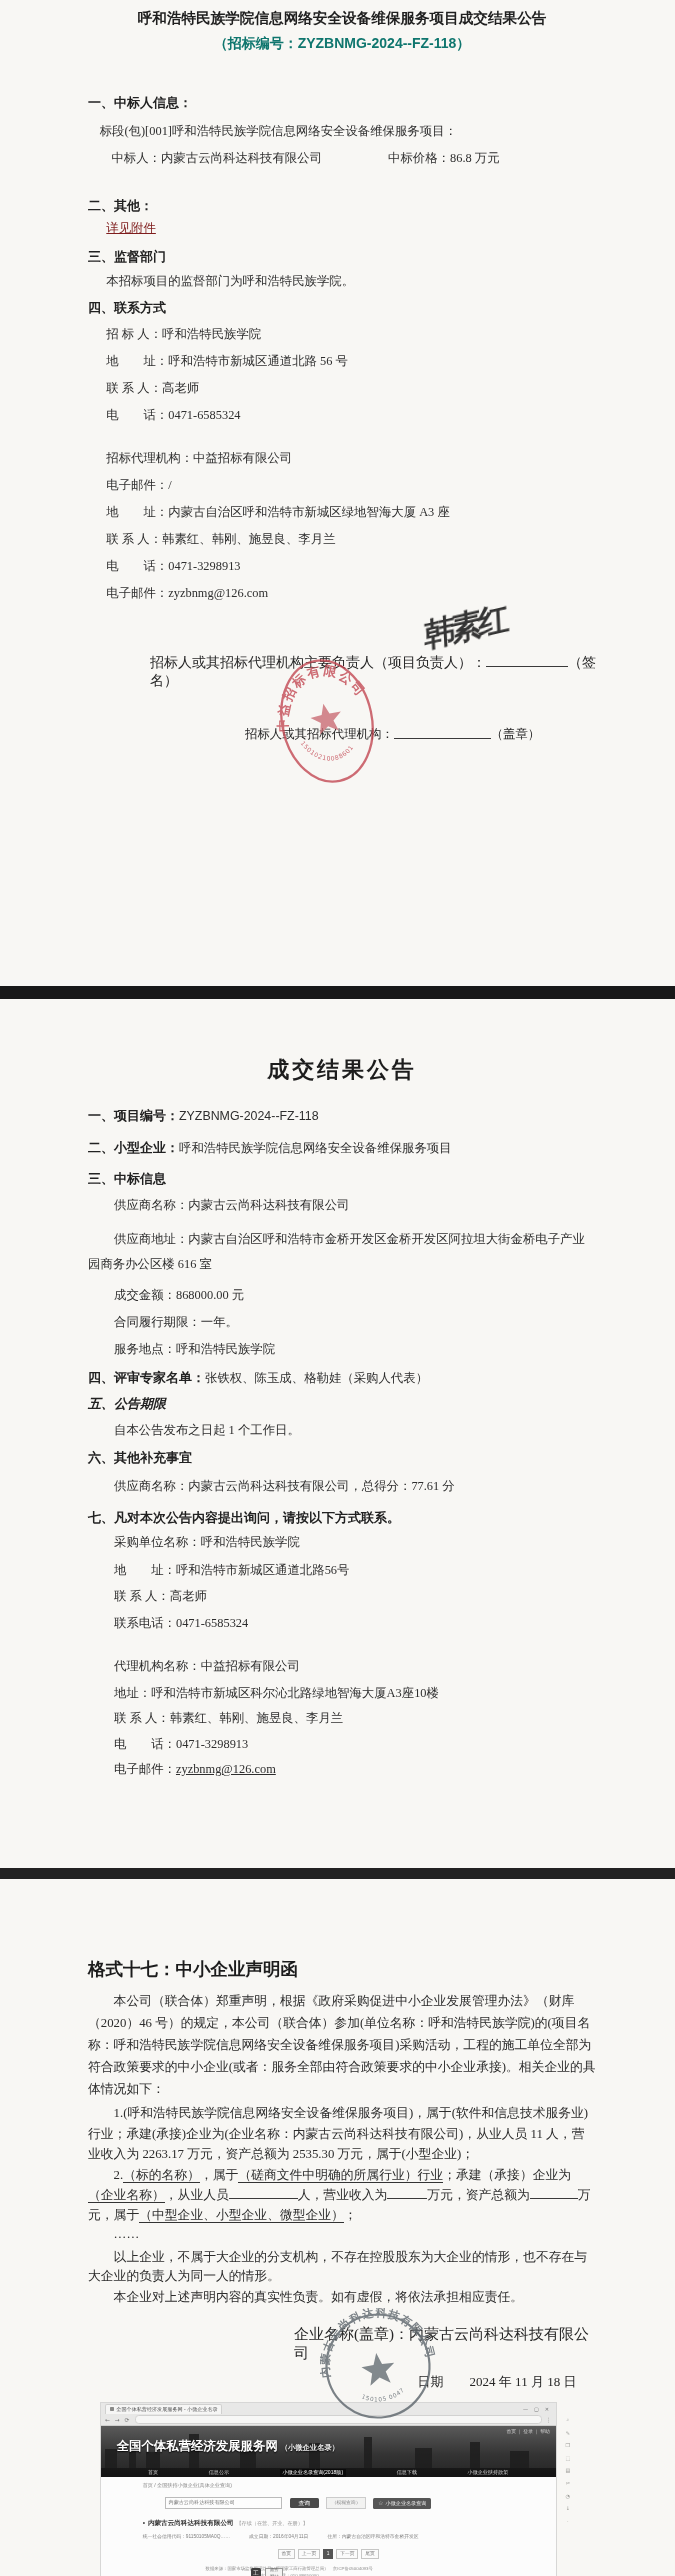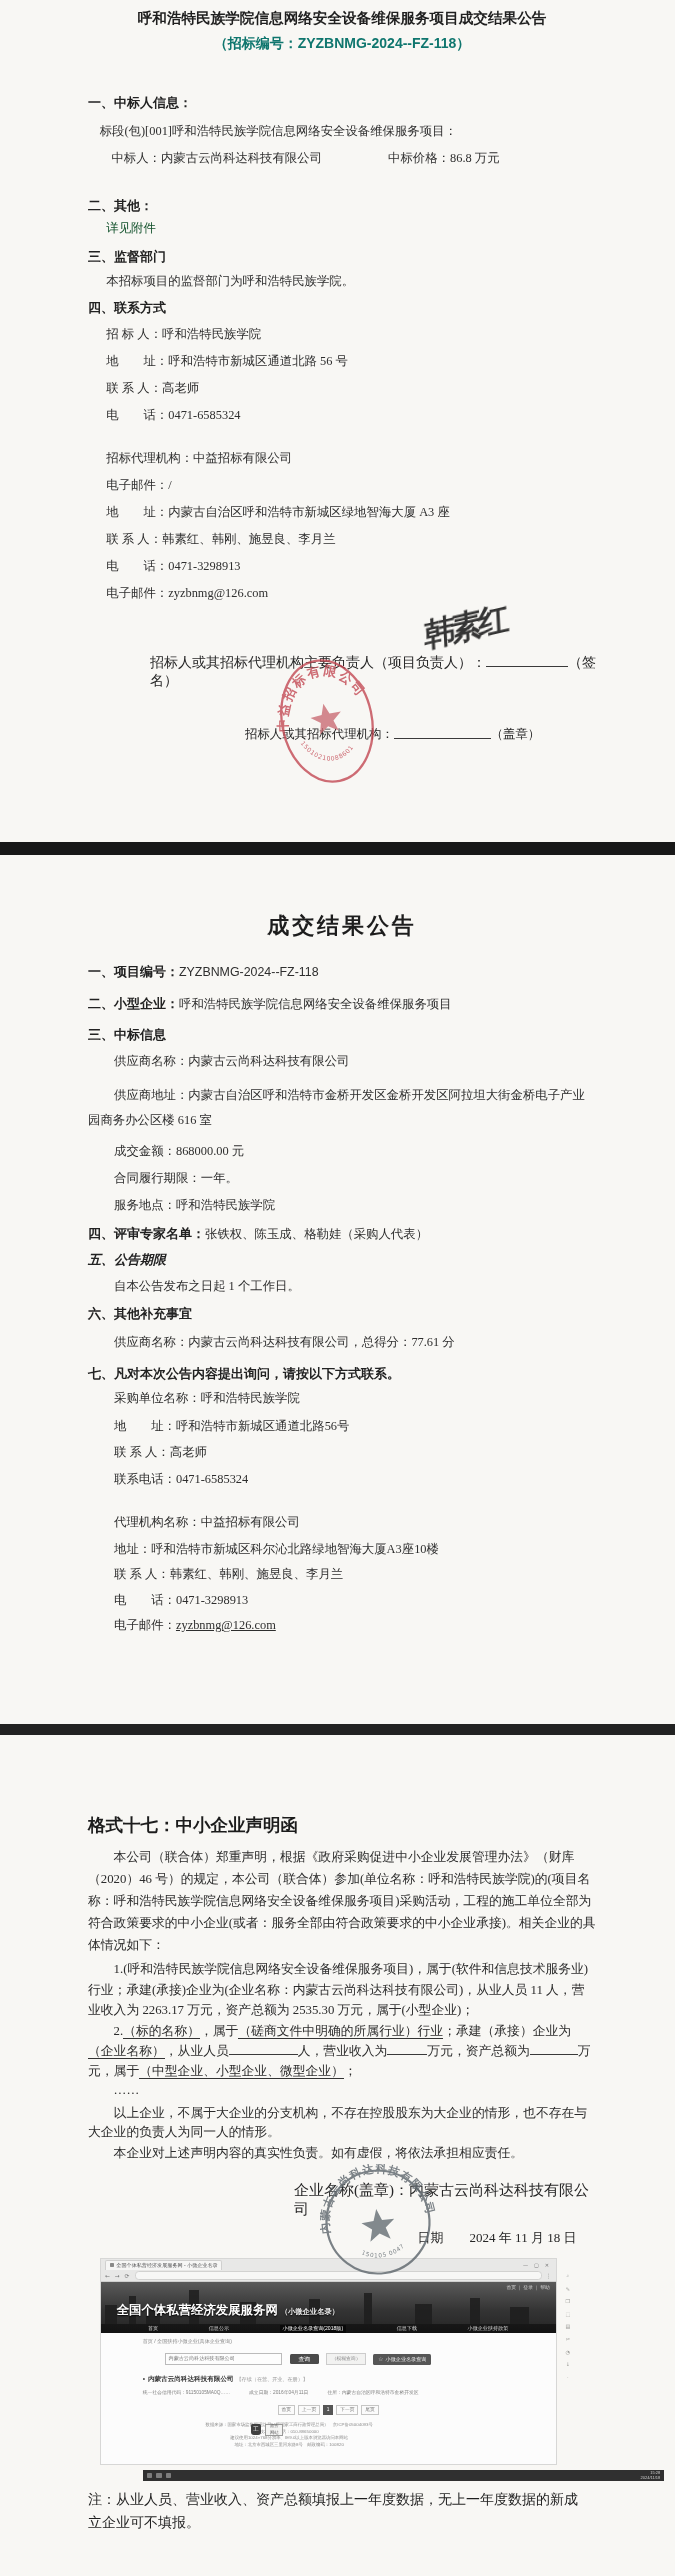--- a/index.html
+++ b/index.html
@@ -13,24 +13,24 @@
   .doc{padding-left:88px;padding-right:80px;box-sizing:border-box;}
   p{margin:0;}
   .h{font-weight:bold;font-size:13px;line-height:19px;font-family:"Liberation Sans","DejaVu Sans",sans-serif;color:#222;}
   .t{font-size:12.4px;line-height:17.5px;color:#2e2e2e;}
   .ind16{padding-left:11.7px;}
   .ind25{padding-left:18.3px;}
   .ind32{padding-left:23.4px;}
   .ind36{text-indent:26px;}
   .gap90{display:inline-block;width:66px;}
   .bl{display:inline-block;border-bottom:1.1px solid #3a3a3a;height:1em;vertical-align:baseline;}
-  .muted{color:#14532d;}
+  .muted{color:#7f1d1d;text-decoration:underline;}
   .link{text-decoration:underline;}
   
-  .p1{height:842px;padding-top:10.2px;}
+  .p1{height:986px;padding-top:10.2px;}
   .title1{font-size:14.6px;line-height:17.5px;font-weight:bold;text-align:center;font-family:"Liberation Sans","DejaVu Sans",sans-serif;color:#1f1f1f;}
   .title2{font-size:14px;line-height:17.5px;font-weight:bold;text-align:center;margin-top:7.3px;font-family:"Liberation Sans","DejaVu Sans",sans-serif;color:#0f766e;}
   .signrow{font-size:14px;line-height:17.5px;padding-left:62px;margin-top:50px;position:relative;}
   .sealrow{font-size:12.4px;line-height:17.5px;padding-left:157px;margin-top:36px;}
   .signature{position:absolute;left:423px;top:605px;width:95px;font-size:32px;font-weight:600;color:#1b1b1b;transform:rotate(-13deg) skewX(-10deg);letter-spacing:-4.4px;filter:blur(0.3px);opacity:.88;z-index:5;}
   .stamp-red{position:absolute;left:276px;top:653px;z-index:6;opacity:.78;}
   
   .p2{height:869px;}
   .p2title{font-size:22px;line-height:26px;font-weight:bold;text-align:center;margin-top:58px;letter-spacing:2.9px;color:#1d1d1d;}
   
@@ -53,21 +53,21 @@
   .fav{width:4.4px;height:4.4px;background:#8a8a86;border-radius:0.7px;flex:none;}
   .tabtitle{font-size:5.1px;color:#555;white-space:nowrap;font-family:"Liberation Sans","DejaVu Sans",sans-serif;}
   .winbtns{margin-left:auto;font-size:5.1px;color:#777;letter-spacing:2.2px;font-family:"DejaVu Sans",sans-serif;}
   .urlrow{height:11px;display:flex;align-items:center;padding:0 4.4px;gap:3.7px;}
   .navg{font-size:5.8px;color:#777;letter-spacing:1.5px;font-family:"DejaVu Sans",sans-serif;}
   .urlbox{flex:1;height:6.6px;background:#f7f7f4;border:0.7px solid #d2d2cc;border-radius:3.7px;}
   .urlicons{font-size:5.8px;color:#888;}
   .banner{height:51px;background:linear-gradient(#5a5a5a,#343434 55%,#242424);position:relative;overflow:hidden;}
   .bld{position:absolute;bottom:8.8px;background:#1d1d1d;opacity:.85;}
   .toplinks{position:absolute;top:2.2px;right:5.8px;font-size:4.8px;color:#cfcfcf;font-family:"Liberation Sans","DejaVu Sans",sans-serif;}
-  .btitle{position:absolute;left:16px;top:20px;color:#fff;font-weight:bold;font-size:12.4px;font-family:"Liberation Sans","DejaVu Sans",sans-serif;text-shadow:0 0.7px 1.5px #000;}
+  .btitle{position:absolute;left:16px;top:12px;color:#fff;font-weight:bold;font-size:12.4px;font-family:"Liberation Sans","DejaVu Sans",sans-serif;text-shadow:0 0.7px 1.5px #000;}
   .bsub{font-size:7.3px;font-weight:bold;margin-left:2.9px;color:#eee;}
   .bnav{position:absolute;left:0;right:0;bottom:0;height:8.8px;background:rgba(0,0,0,.45);display:flex;align-items:center;justify-content:space-around;padding:0 22px;}
   .bnav span{font-size:5.1px;color:#d5d5d5;white-space:nowrap;font-family:"Liberation Sans","DejaVu Sans",sans-serif;}
   .bnav .on{background:rgba(0,0,0,.55);padding:0.7px 2.9px;color:#fff;}
   .sbody{padding:4.4px 0 0 0;min-height:126px;position:relative;font-family:"Liberation Sans","DejaVu Sans",sans-serif;}
   .crumb{font-size:5.1px;color:#888;padding-left:42px;}
   .srow{display:flex;align-items:center;gap:7.3px;padding-left:64px;margin-top:8.8px;}
   .sinput{display:inline-block;width:110px;height:9.5px;border:0.7px solid #bbb;background:#fdfdfc;font-size:5.1px;color:#777;line-height:9.5px;padding:0 2.9px;overflow:hidden;white-space:nowrap;}
   .sbtn{display:inline-block;background:#4a4a4a;color:#fff;font-size:5.8px;line-height:10.2px;padding:0 8.8px;border-radius:1.5px;}
   .shint{display:inline-block;border:0.7px solid #ccc;background:#f2f2ef;color:#888;font-size:4.8px;line-height:9.5px;padding:0 4.4px;text-align:center;}

